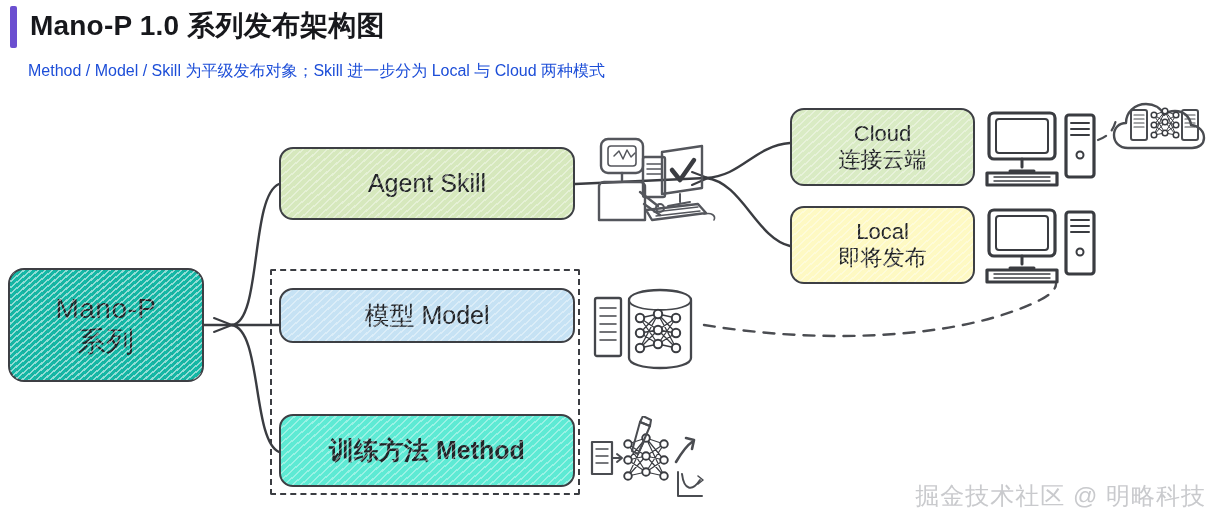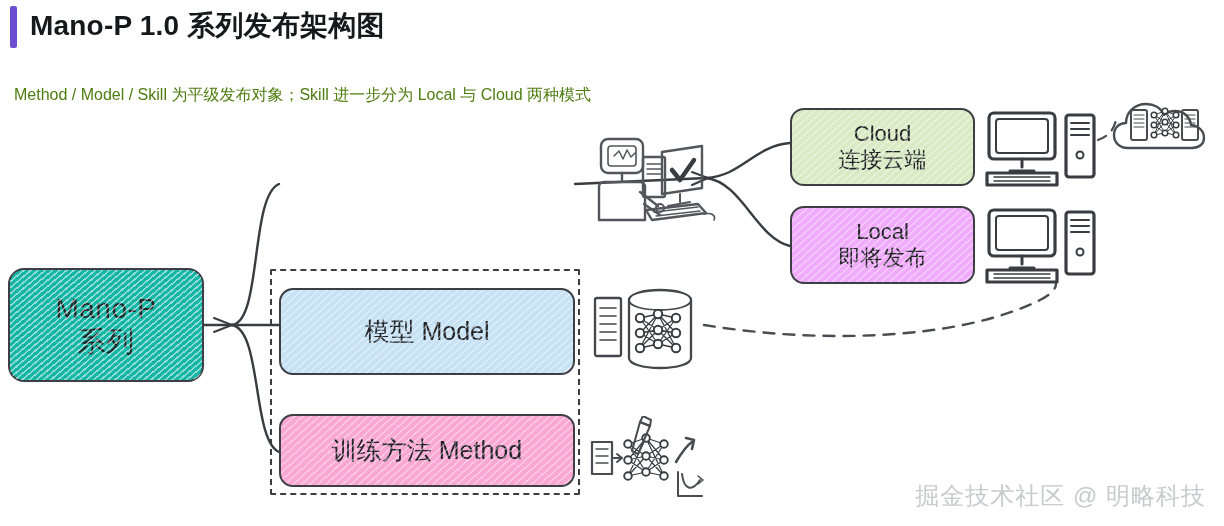--- a/index.html
+++ b/index.html
@@ -38,26 +38,25 @@
   .page-title {
     font-size: 28px;
     font-weight: bold;
     color: #17181c;
     letter-spacing: 0.2px;
     line-height: 44px;
     white-space: nowrap;
   }
   .page-subtitle {
     position: absolute;
-    left: 14px; top: 59px;
+    left: 28px; top: 59px;
     font-size: 16px;
-    color: #4d7c0f;
+    color: #1d4ed8;
     line-height: 24px;
     white-space: nowrap;
-    margin-top: 24px;
   }
 
   
   .canvas {
     position: absolute;
     left: 0; top: 0;
     width: 1224px;
     height: 526px;
   }
   .svg-layer {
@@ -118,21 +117,21 @@
   }
 
   #node-skill {
     left: 279px; top: 147px;
     width: 296px; height: 73px;
     background: #d6e8bd;
     font-size: 25px;
   }
   #node-model {
     left: 279px; top: 288px;
-    width: 296px; height: 87px;
+    width: 296px; height: 55px;
     background: #c6e2f4;
     font-size: 25px;
   }
   #node-method {
     left: 279px; top: 414px;
     width: 296px; height: 73px;
     background: #e0cdeb;
     font-size: 25px;
   }
   #node-cloud {
@@ -225,32 +224,35 @@
     </g>
   </svg>
 
   <div class="dashed-group"></div>
 
   <div class="node" id="node-root" style="background: #14b8a6;">
     <span class="line1">Mano-P</span>
     <span class="line2">系列</span>
   </div>
 
+  <div class="node" id="node-skill" style="background: rgb(214, 232, 189);">
+    <span class="line1">Agent Skill</span>
+  </div>
   <div class="node" id="node-model" style="background: rgb(198, 226, 244);">
     <span class="line1">模型 Model</span>
   </div>
-  <div class="node" id="node-method" style="background: #f9a8d4;">
+  <div class="node" id="node-method" style="background: #5eead4; font-weight: bold;">
     <span class="line1">训练方法 Method</span>
   </div>
 
   <div class="node" id="node-cloud" style="background: rgb(217, 235, 196);">
     <span class="line1">Cloud</span>
     <span class="line2">连接云端</span>
   </div>
-  <div class="node" id="node-local" style="background: #f0abfc;">
+  <div class="node" id="node-local" style="background: #fef9c3;">
     <span class="line1">Local</span>
     <span class="line2">即将发布</span>
   </div>
 
   <svg class="illus" id="illus-robot" viewBox="0 0 136 112" xmlns="http://www.w3.org/2000/svg">
     <g fill="none" stroke="#54565c" stroke-width="2.4" stroke-linejoin="round" stroke-linecap="round">
 
       <rect x="13" y="13" width="42" height="34" rx="7"></rect>
       <rect x="20" y="20" width="28" height="20" rx="3" stroke-width="1.6"></rect>
       <path d="M26,30 l5,-5 4,8 4,-9 4,7 4,-4" stroke-width="1.5"></path>

